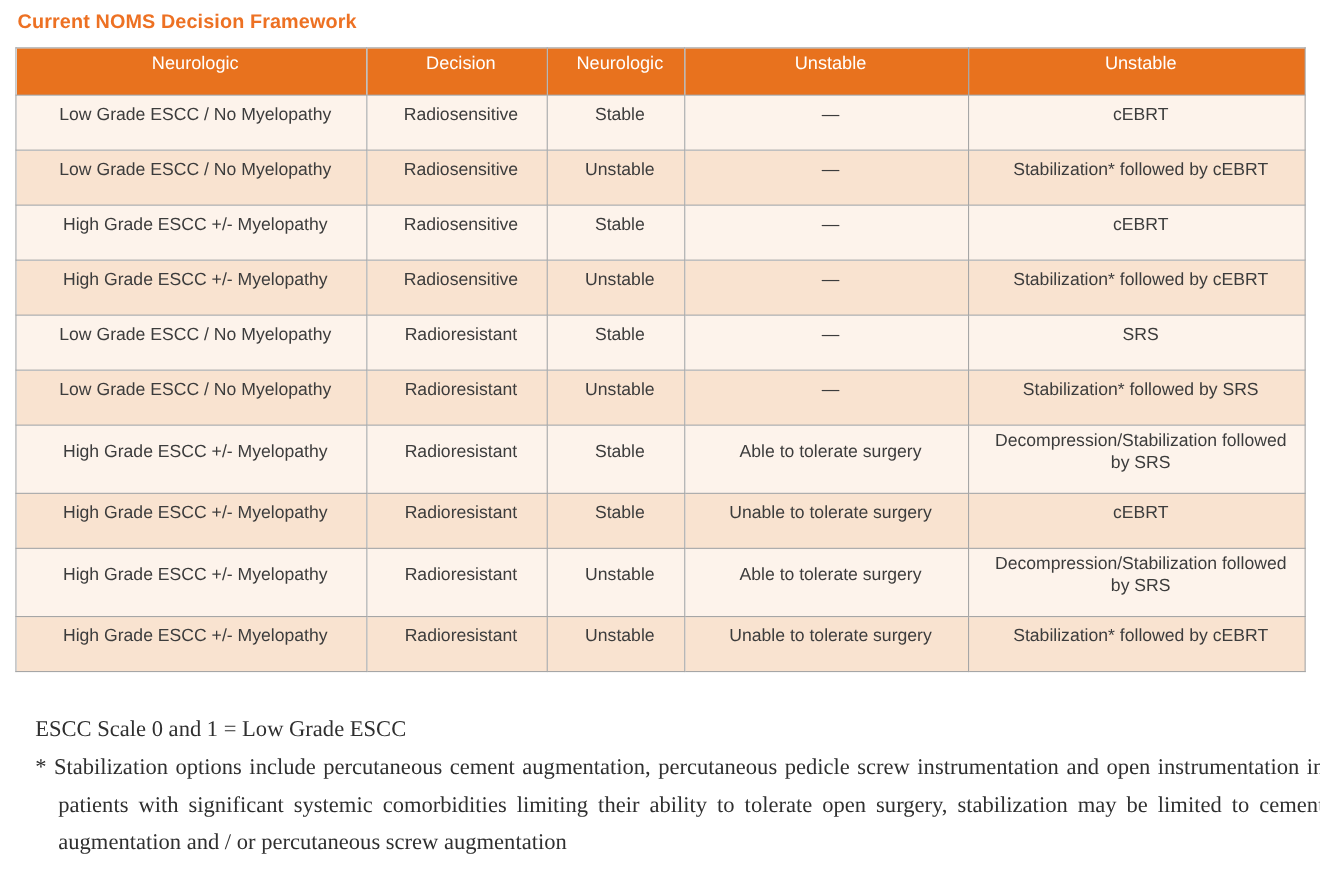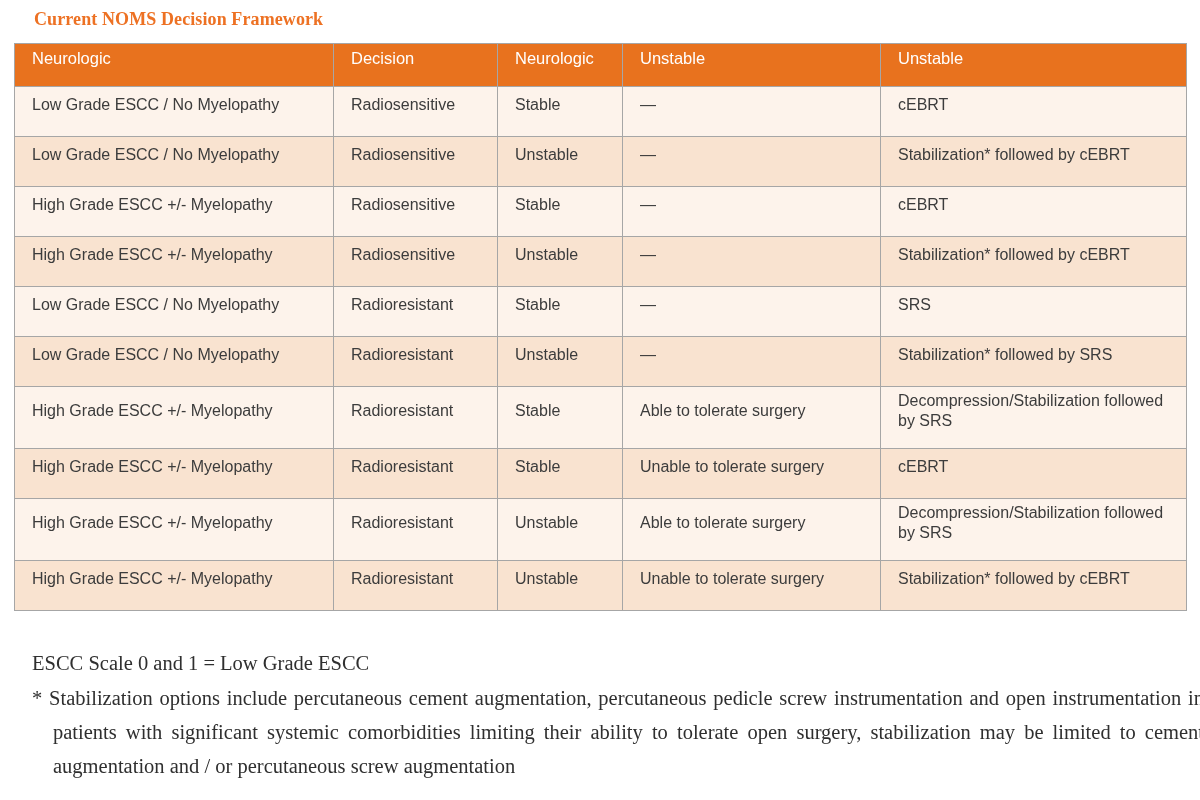--- a/index.html
+++ b/index.html
@@ -22,33 +22,32 @@
   .page {
     width: 1200px;
     height: 800px;
     padding: 9px 14px 0 14px;
     position: relative;
   }
   .page-title {
     font-size: 18px;
     font-weight: bold;
     color: var(--title);
-    margin-left: 20px;
+    margin-left: 2px;
     letter-spacing: 0.1px;
-    font-family: Liberation Serif, serif;
   }
   table.noms {
     margin-top: 13px;
     width: 1172px;
     border-collapse: collapse;
     table-layout: fixed;
   }
   table.noms th, table.noms td {
     border: 1px solid var(--border);
-    text-align: left;
+    text-align: center;
     vertical-align: middle;
     padding: 4px 10px 18px 17px;
     font-size: 16px;
     line-height: 1.22;
     overflow: hidden;
   }
   table.noms thead th {
     background: var(--accent);
     color: #FFFFFF;
     font-weight: normal;

